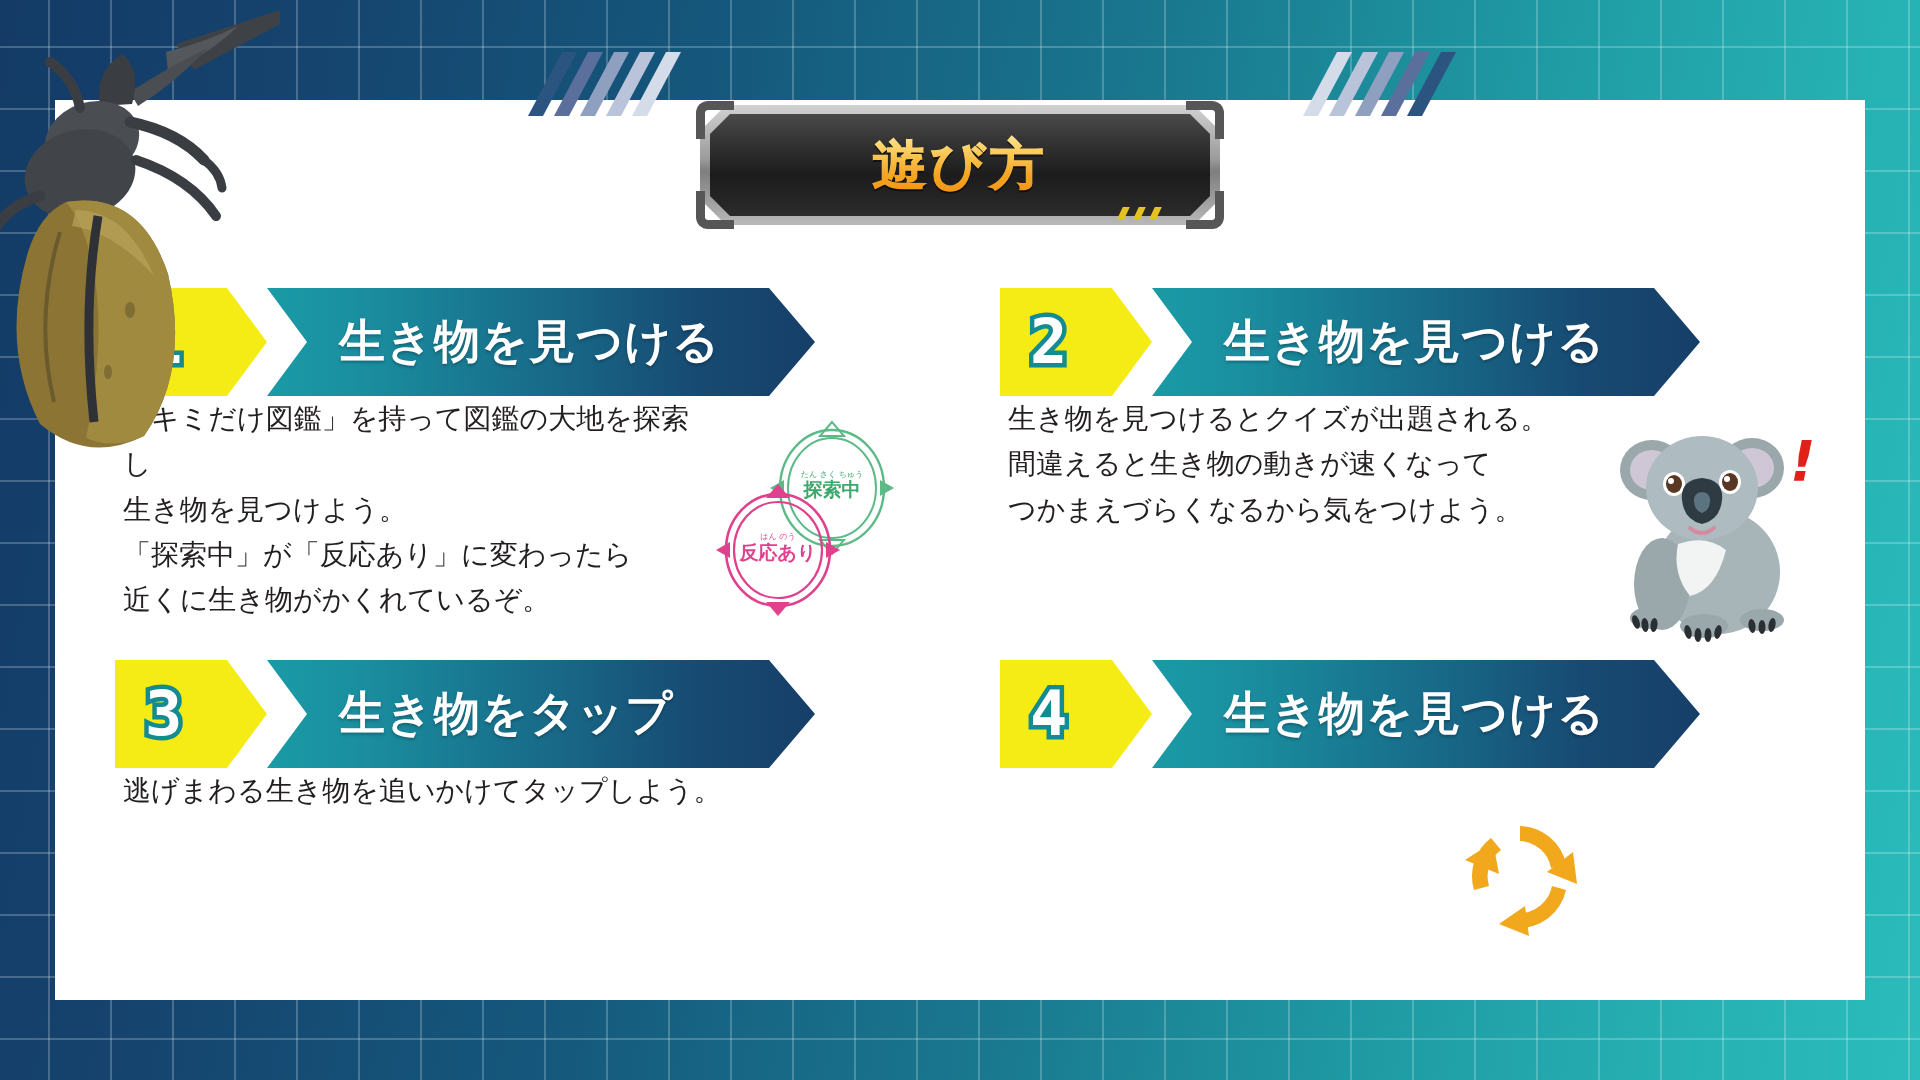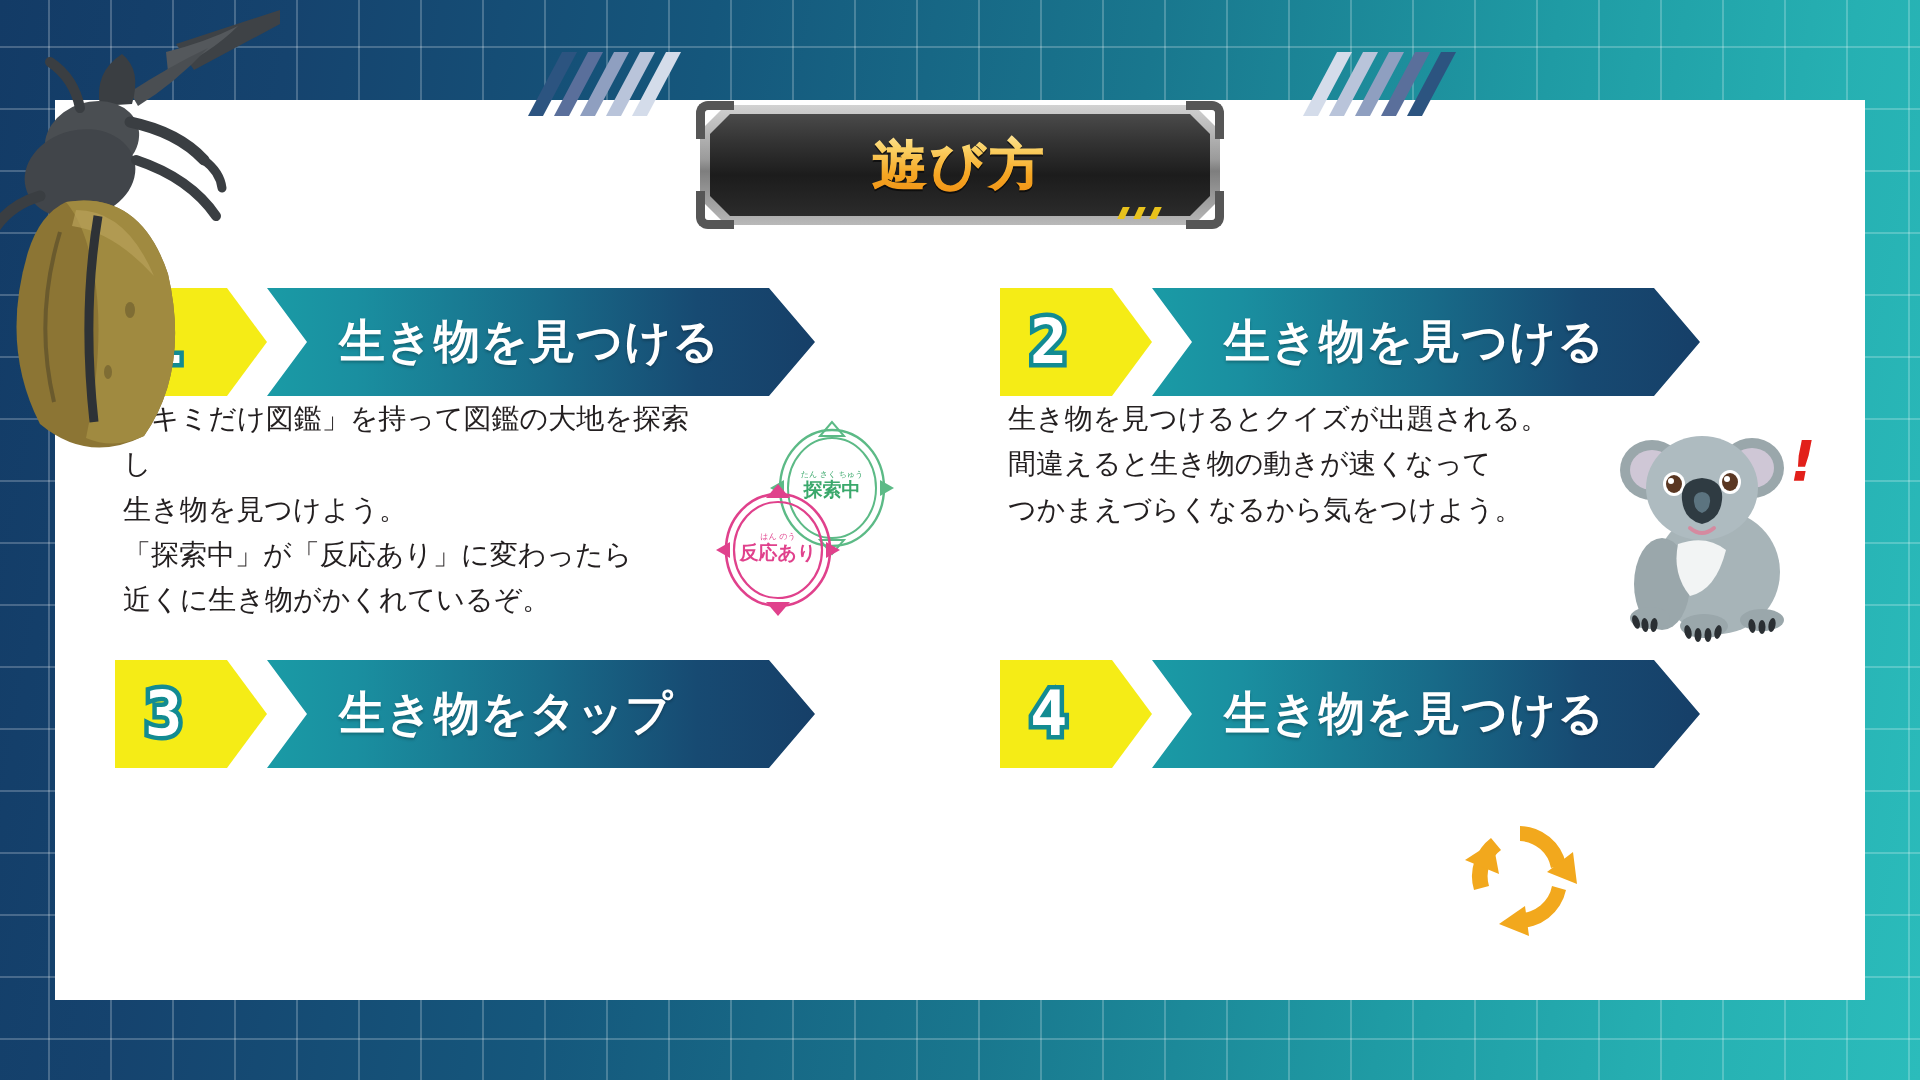--- a/index.html
+++ b/index.html
@@ -277,20 +277,21 @@
 
   <div class="step" style="left:115px; top:660px; width:700px;">
     <div class="step-head">
       <div class="step-num">
         <span class="num-glyph">3</span>
       </div>
       <div class="step-bar">
         <span class="step-title">生き物をタップ</span>
       </div>
     </div>
+    <div class="step-body" style="width:680px;">逃げまわる生き物を追いかけてタップしよう。</div>
   </div>
 
   <div class="step" style="left:1000px; top:660px; width:700px;">
     <div class="step-head">
       <div class="step-num">
         <span class="num-glyph">4</span>
       </div>
       <div class="step-bar">
         <span class="step-title">生き物を見つける</span>
       </div>

